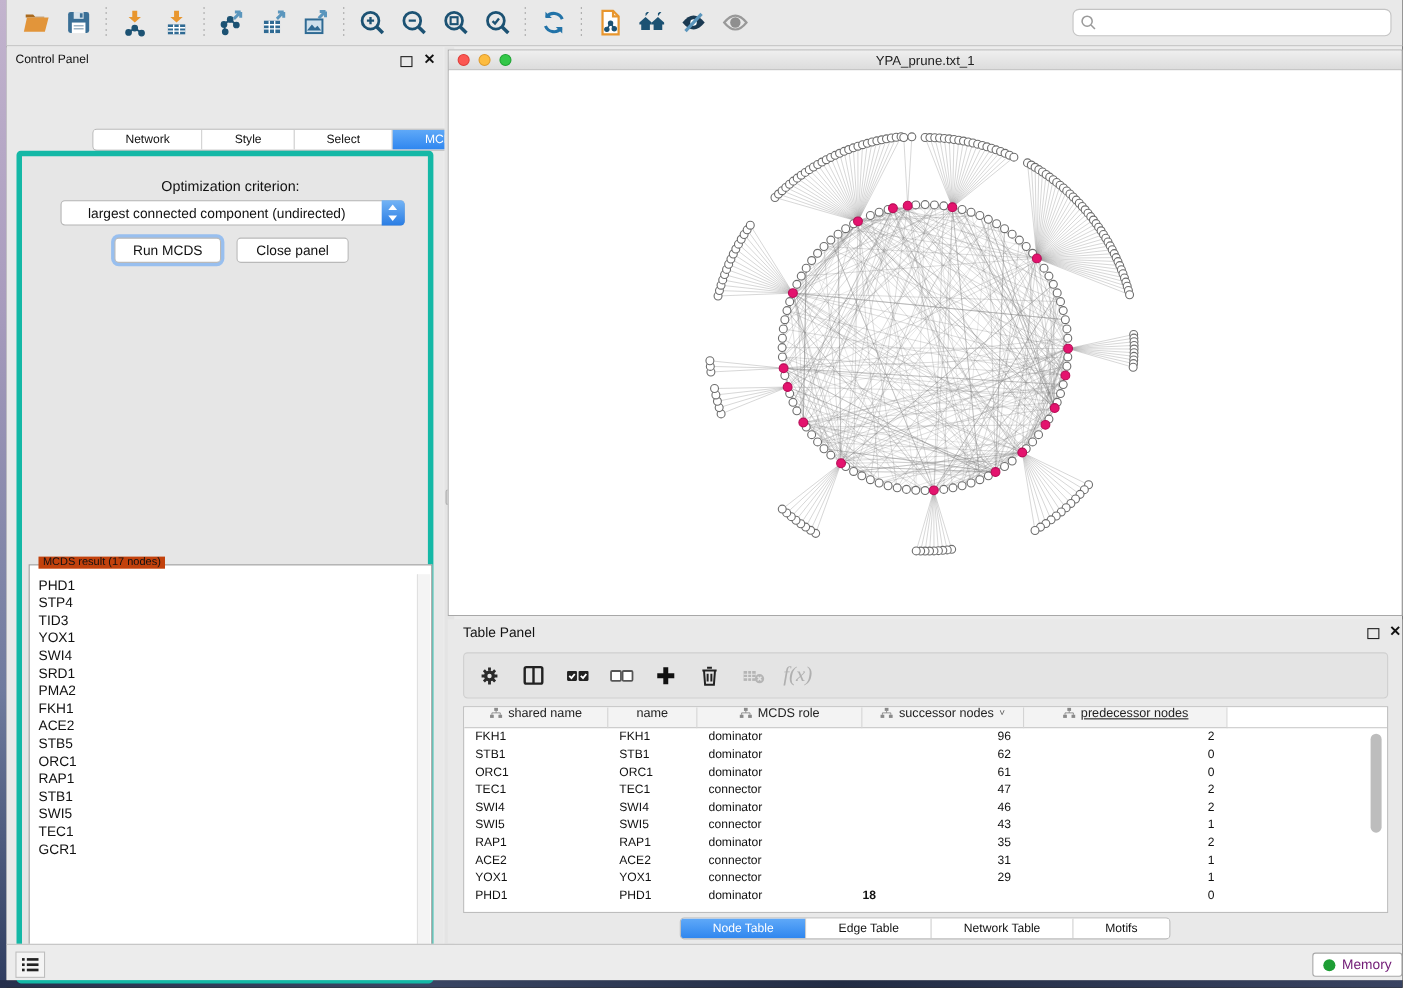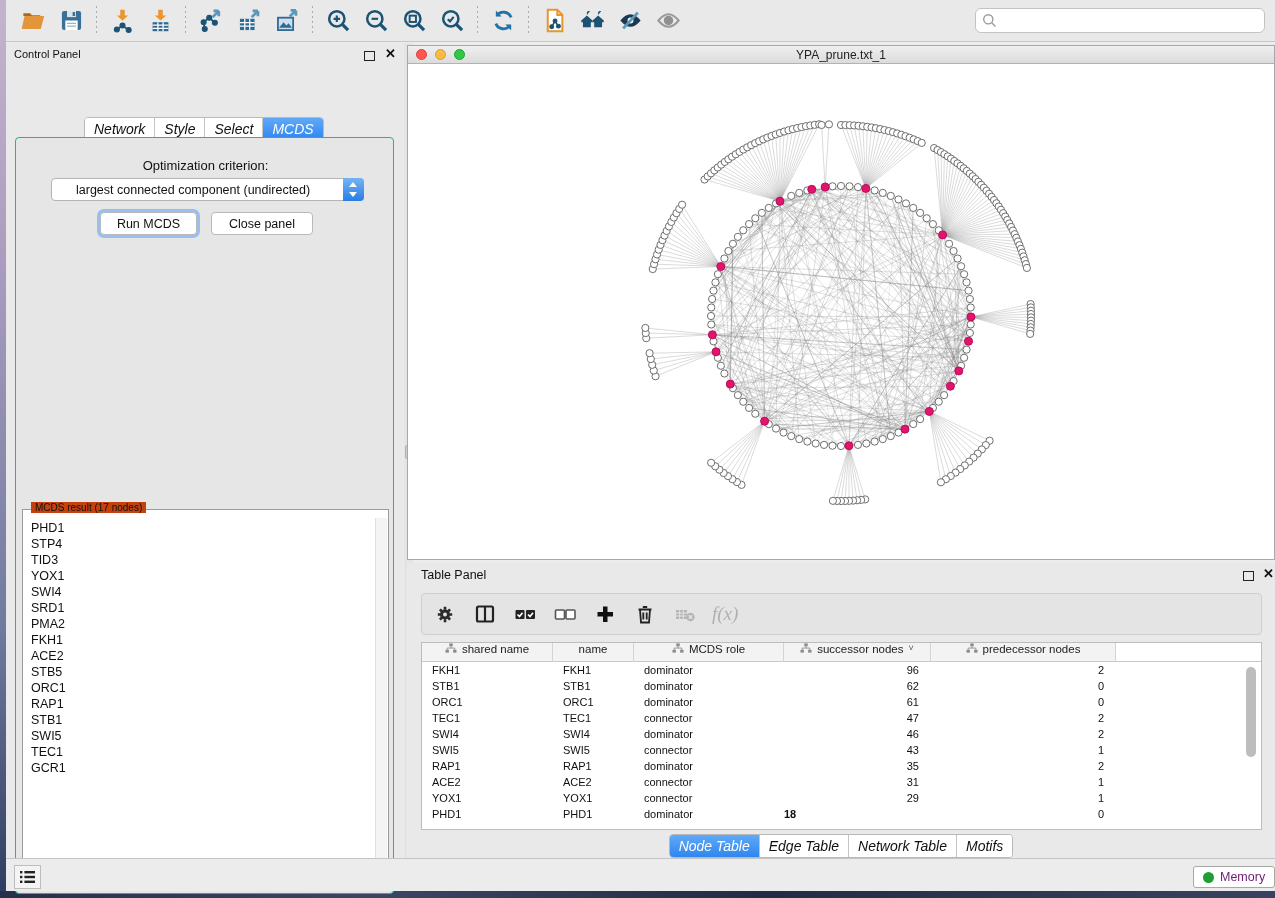--- a/index.html
+++ b/index.html
@@ -32,28 +32,28 @@
   
   #control-panel { left:0; top:43px; width:397px; height:815px; background:#e9e9e9; }
   #cp-titlebar { left:0; top:0; width:397px; height:24px; }
   #cp-title { left:8px; top:5px; font-size:11px; color:#111; }
   .float-icon { width:11px; height:10px; border:1.6px solid #222; display:inline-block; }
   .close-icon { font-size:13px; font-weight:bold; color:#111; line-height:10px; }
   #cp-float { left:358px; top:8px; } #cp-close { left:379px; top:6px; }
 
   .seg-tabs { display:inline-flex; border:1px solid #b9b9b9; border-radius:4px;
     overflow:hidden; background:#fff; }
-  .seg-tab { padding:3px 9px; font-size:14px; color:#111; background:#fff;
-    border-right:1px solid #c4c4c4;font-style:italic; }
+  .seg-tab { padding:3px 29px; font-size:11px; color:#111; background:#fff;
+    border-right:1px solid #c4c4c4; }
   .seg-tab:last-child { border-right:none; }
   .seg-tab.active { background:linear-gradient(#5fa9f8,#2f86ef); color:#fff; }
   #cp-tabs { left:78px; top:74px; }
 
   #cp-body { left:9px; top:94px; width:379px; height:757px; background:#e6e6e6;
-    border:1px solid #14b8a6; border-radius:4px; }
+    border:5px solid #14b8a6; border-radius:4px; }
   #opt-label { left:0; top:20px; width:379px; text-align:center; font-size:13px; color:#111; }
   #opt-select { left:35px; top:40px; width:313px; height:23px; background:#fff;
     border:1px solid #b4b4b4; border-radius:4px; display:flex; align-items:center;padding-left:16px; }
   #opt-select-text { flex:1; font-size:12.5px; color:#111; padding-left:8px;
     white-space:nowrap; overflow:hidden; }
   #opt-spinner { width:21px; height:23px; margin-right:-1px; border-radius:0 4px 4px 0;
     background:linear-gradient(#74b4f5,#2a7de4); position:relative; }
   #opt-spinner:before, #opt-spinner:after { content:""; position:absolute; left:6px;
     border-left:4.5px solid transparent; border-right:4.5px solid transparent; }
   #opt-spinner:before { top:4px; border-bottom:5px solid #fff; }
@@ -1211,21 +1211,21 @@
                   <g fill="#8a8a8a">
                     <rect x="5" y="0.5" width="4" height="3.4"></rect>
                     <rect x="0.5" y="8" width="4" height="3.4"></rect>
                     <rect x="9.5" y="8" width="4" height="3.4"></rect>
                   </g>
                   <path d="M7 3.9v2.1M2.5 8V6h9v2" stroke="#8a8a8a" fill="none" stroke-width="1"></path>
                 </svg></span>
               <span>successor nodes</span>
               <span class="sort-chev">˅</span>
             </div>
-            <div class="nt-hcell" style="width: 185px;">
+            <div class="nt-hcell" style="width: 185px; text-decoration: underline;">
               <span><svg class="tree-ic" viewBox="0 0 14 13">
                   <g fill="#8a8a8a">
                     <rect x="5" y="0.5" width="4" height="3.4"></rect>
                     <rect x="0.5" y="8" width="4" height="3.4"></rect>
                     <rect x="9.5" y="8" width="4" height="3.4"></rect>
                   </g>
                   <path d="M7 3.9v2.1M2.5 8V6h9v2" stroke="#8a8a8a" fill="none" stroke-width="1"></path>
                 </svg></span>
               <span>predecessor nodes</span>
             </div>

